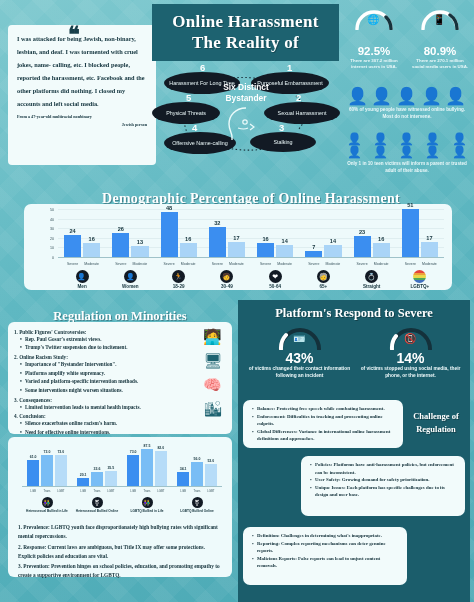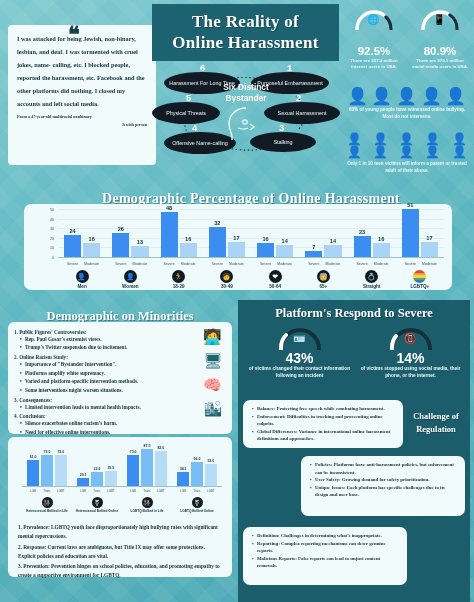--- a/index.html
+++ b/index.html
@@ -140,22 +140,22 @@
   <div class="quote-card">
     <div class="quote-mark">❝</div>
     <p>I was attacked for being Jewish, non-binary, lesbian, and deaf. I was tormented with cruel jokes, name- calling, etc. I blocked people, reported the harassment, etc. Facebook and the other platforms did nothing. I closed my accounts and left social media.</p>
     <div class="quote-attr">
       <span>From a 47-year-old multiracial nonbinary</span>
       <span class="r">Jewish person</span>
     </div>
   </div>
 
   <div class="title-bar">
+    <span>Online Harassment</span>
     <span>The Reality of</span>
-    <span>Online Harassment</span>
   </div>
 
   <div class="behav">
     <svg width="196" height="105" style="position:absolute;left:0;top:0">
       <path d="M60,24 Q100,10 140,26" stroke="#17313b" stroke-width="1.1" fill="none" stroke-dasharray="1.5,2.5"></path>
       <path d="M150,36 Q168,52 152,70" stroke="#17313b" stroke-width="1.1" fill="none" stroke-dasharray="1.5,2.5"></path>
       <path d="M142,82 Q110,96 72,86" stroke="#17313b" stroke-width="1.1" fill="none" stroke-dasharray="1.5,2.5"></path>
       <path d="M44,78 Q32,58 44,40" stroke="#17313b" stroke-width="1.1" fill="none" stroke-dasharray="1.5,2.5"></path>
     </svg>
     <div class="bnum" style="left:54px;top:2px">6</div>
@@ -398,21 +398,21 @@
           <div class="cico">💍</div>
           <div class="clab">Straight</div>
         </div>
         <div class="cat">
           <div class="cico flag"></div>
           <div class="clab">LGBTQ+</div>
         </div>
       </div>
   </div>
 
-  <div class="min-title">Demographic on Minorities</div>
+  <div class="min-title">Regulation on Minorities</div>
   <div class="min-card">
     <div id="min-list">
         <div class="mh">1. Public Figures' Controversies:</div>
         <div class="mb">Rep. Paul Gosar's extremist views.</div>
         <div class="mb">Trump's Twitter suspension due to incitement.</div>
         <div class="mh">2. Online Racism Study:</div>
         <div class="mb">Importance of "Bystander Intervention".</div>
         <div class="mb">Platforms amplify white supremacy.</div>
         <div class="mb">Varied and platform-specific intervention methods.</div>
         <div class="mb">Some interventions might worsen situations.</div>

